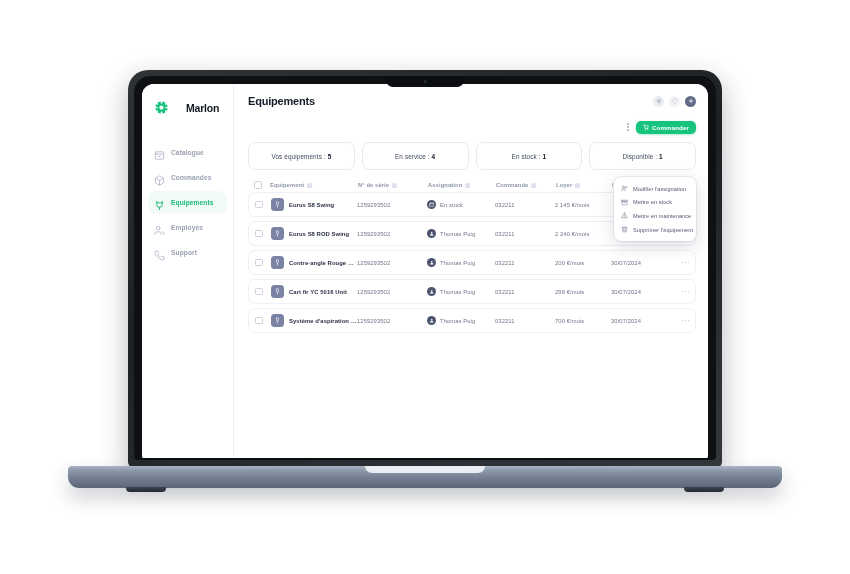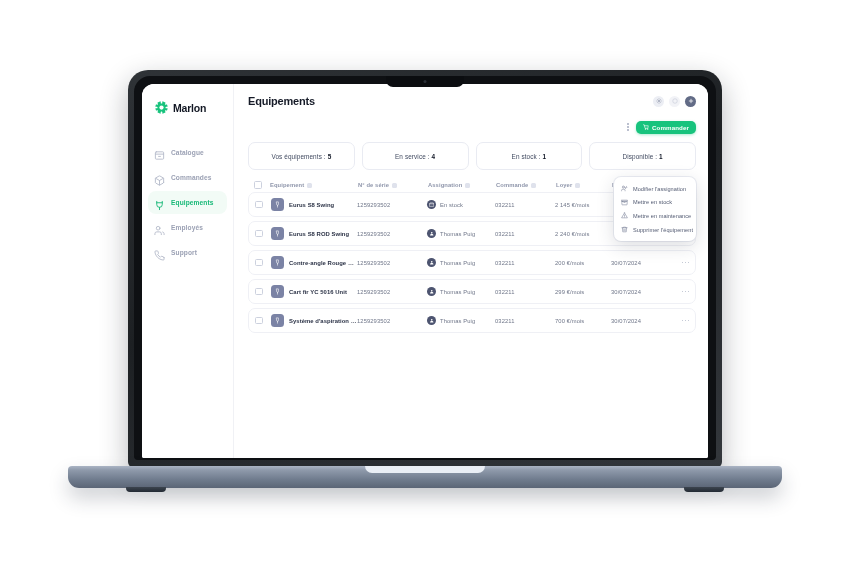--- a/index.html
+++ b/index.html
@@ -47,21 +47,21 @@
   }
   .foot{position:absolute;top:21px;width:40px;height:5px;
     background:linear-gradient(180deg,#3c444f,#232a33);border-radius:0 0 4px 4px;}
   .foot.l{left:58px;} .foot.r{right:58px;}
 
   
   .sidebar{
     width:92px;flex:0 0 92px;background:#ffffff;
     border-right:1px solid #f0f1f5;padding:12px 0 0 0;box-sizing:border-box;
   }
-  .brand{display:flex;align-items:center;gap:4px;padding:4px 0 0 12px;margin-bottom:26px;}
+  .brand{display:flex;align-items:center;gap:17px;padding:4px 0 0 12px;margin-bottom:26px;}
   .brand-mark{width:15px;height:15px;flex:0 0 15px;position:relative;}
   .brand-name{font-size:10.5px;font-weight:700;color:#121723;letter-spacing:-.2px;}
   .nav{display:flex;flex-direction:column;gap:2px;padding:0 6px;}
   .nav-item{
     display:flex;align-items:center;gap:6px;padding:6px 6px;border-radius:8px;
     cursor:pointer;
   }
   .nav-item .ic{width:11px;height:11px;flex:0 0 11px;display:block;}
   .nav-label{font-size:6.6px;color:#9ba1b4;font-weight:600;letter-spacing:.1px;white-space:nowrap;}
   .nav-item.active{background:#f2fbf6;}

